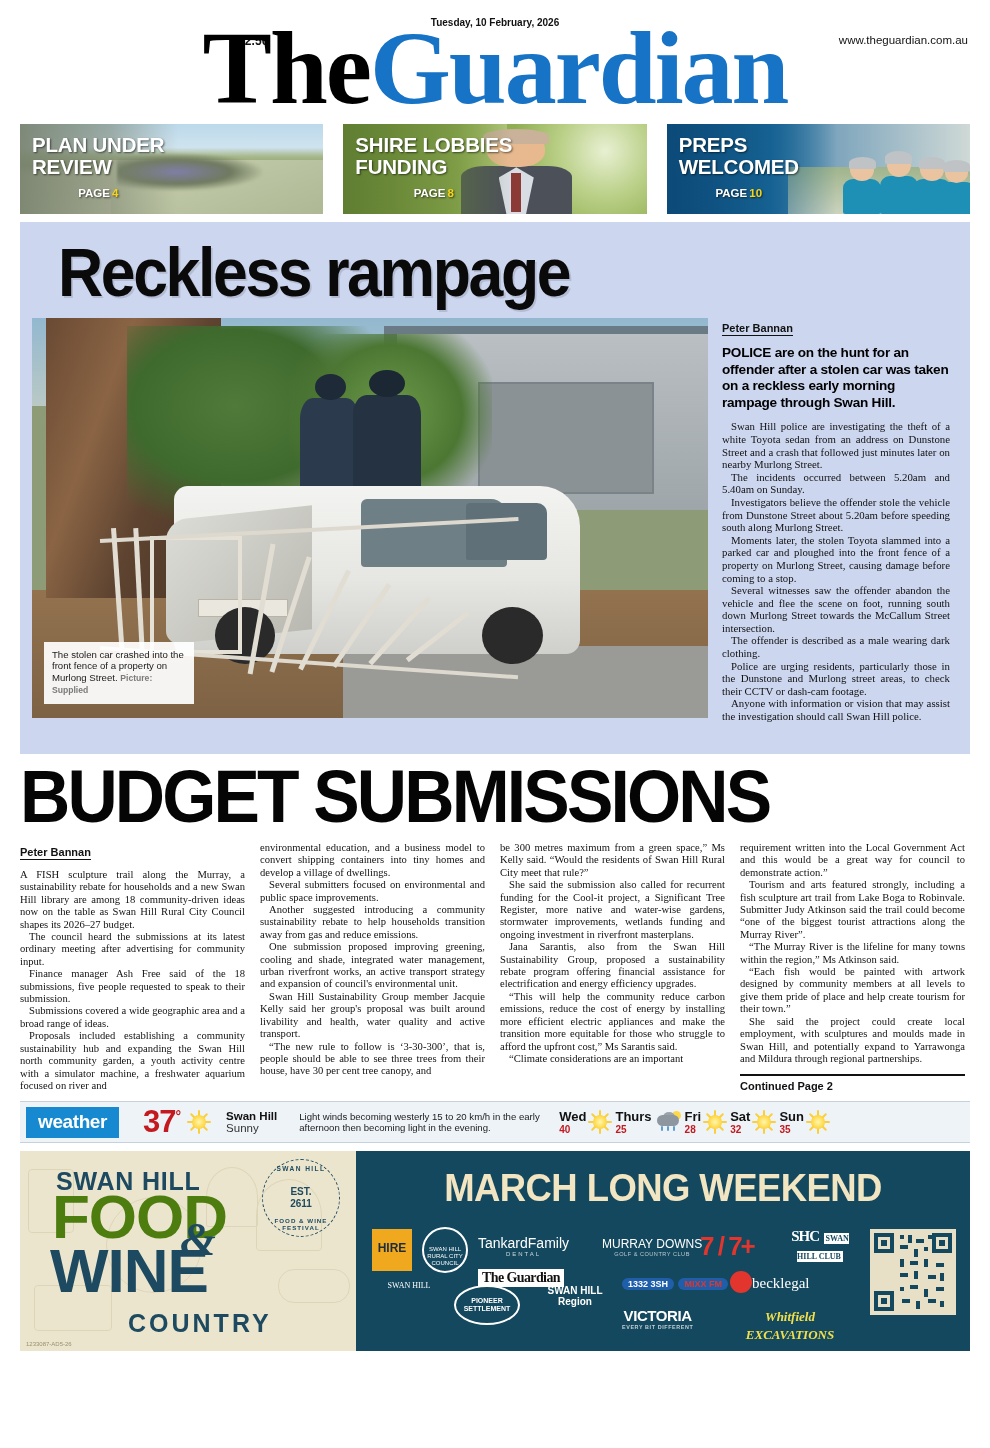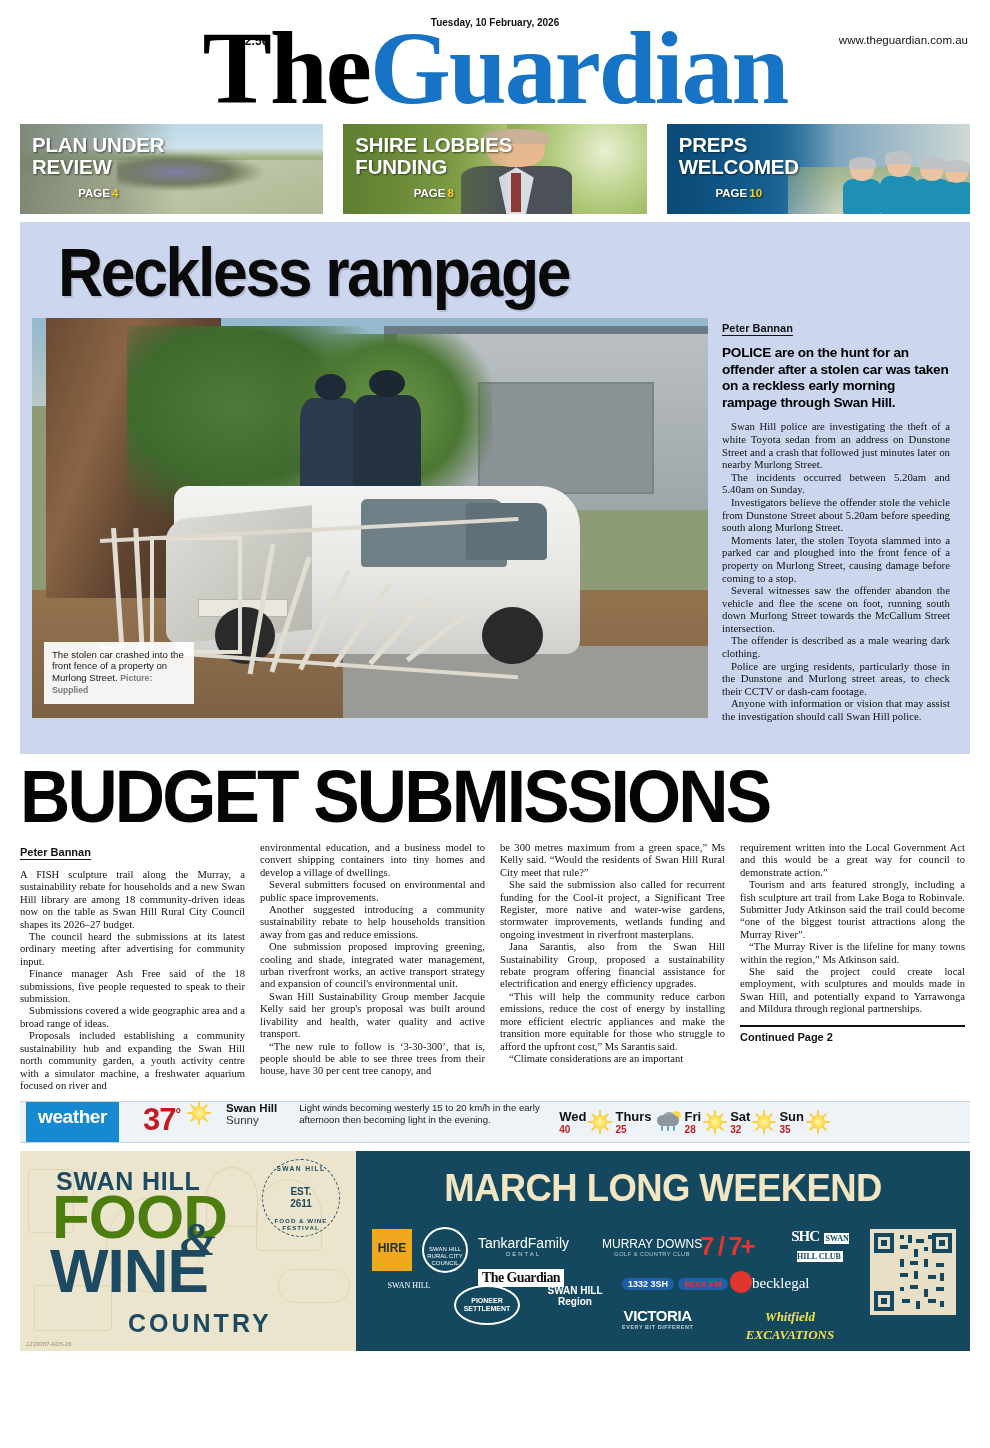--- a/index.html
+++ b/index.html
@@ -171,21 +171,21 @@
   .cont {
     margin-top:9px; border-top:2px solid #111; padding-top:4px;
     font-family:"Liberation Sans", sans-serif;
     font-size:11px; font-weight:700; color:#111;
   }
 
   
   .weather {
     margin:9px 20px 0 20px; height:42px;
     background:#eef3f8; border-top:1px solid #c5d2de; border-bottom:1px solid #c5d2de;
-    display:flex; padding:0 6px; gap:0;
+    display:flex; align-items:center; padding:0 6px; gap:0;
   }
   .w-tag {
     background:#1789d0; color:#fff; font-weight:700; font-size:19px;
     padding:4px 12px 5px 12px; letter-spacing:-.4px; font-family:"Liberation Sans", sans-serif;
   }
   .w-temp { color:#c3191f; font-weight:700; font-size:31px; margin-left:24px; font-family:"Liberation Sans", sans-serif; letter-spacing:-1px;}
   .w-temp sup { font-size:14px; vertical-align:super; }
   .w-place { margin-left:16px; font-family:"Liberation Sans", sans-serif; }
   .w-place .pn { font-size:11.5px; font-weight:700; color:#111; display:block; }
   .w-place .pc { font-size:11.5px; color:#333; display:block; }
@@ -445,20 +445,21 @@
         <p>She said the submission also called for recurrent funding for the Cool-it project, a Significant Tree Register, more native and water-wise gardens, stormwater improvements, wetlands funding and ongoing investment in riverfront masterplans.</p>
         <p>Jana Sarantis, also from the Swan Hill Sustainability Group, proposed a sustainability rebate program offering financial assistance for electrification and energy efficiency upgrades.</p>
         <p>“This will help the community reduce carbon emissions, reduce the cost of energy by installing more efficient electric appliances and make the transition more equitable for those who struggle to afford the upfront cost,” Ms Sarantis said.</p>
         <p>“Climate considerations are an important</p>
       </div>
 
       <div class="s2col">
         <p class="first">requirement written into the Local Government Act and this would be a great way for council to demonstrate action.”</p>
         <p>Tourism and arts featured strongly, including a fish sculpture art trail from Lake Boga to Robinvale. Submitter Judy Atkinson said the trail could become “one of the biggest tourist attractions along the Murray River”.</p>
         <p>“The Murray River is the lifeline for many towns within the region,” Ms Atkinson said.</p>
+        <p>“Each fish would be painted with artwork designed by community members at all levels to give them pride of place and help create tourism for their town.”</p>
         <p>She said the project could create local employment, with sculptures and moulds made in Swan Hill, and potentially expand to Yarrawonga and Mildura through regional partnerships.</p>
         <div class="cont">Continued Page 2</div>
       </div>
     </div>
   </div>
 
   <div class="weather">
     <div class="w-tag">weather</div>
 
     <div class="w-temp">

